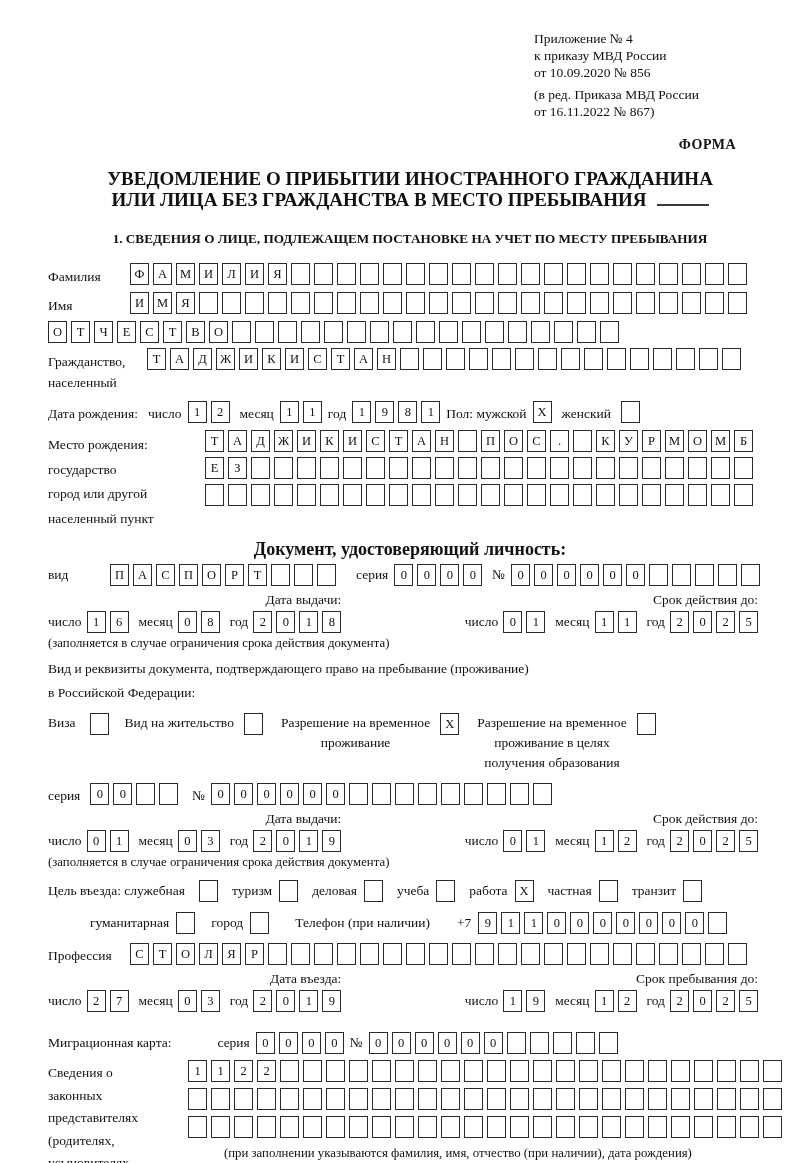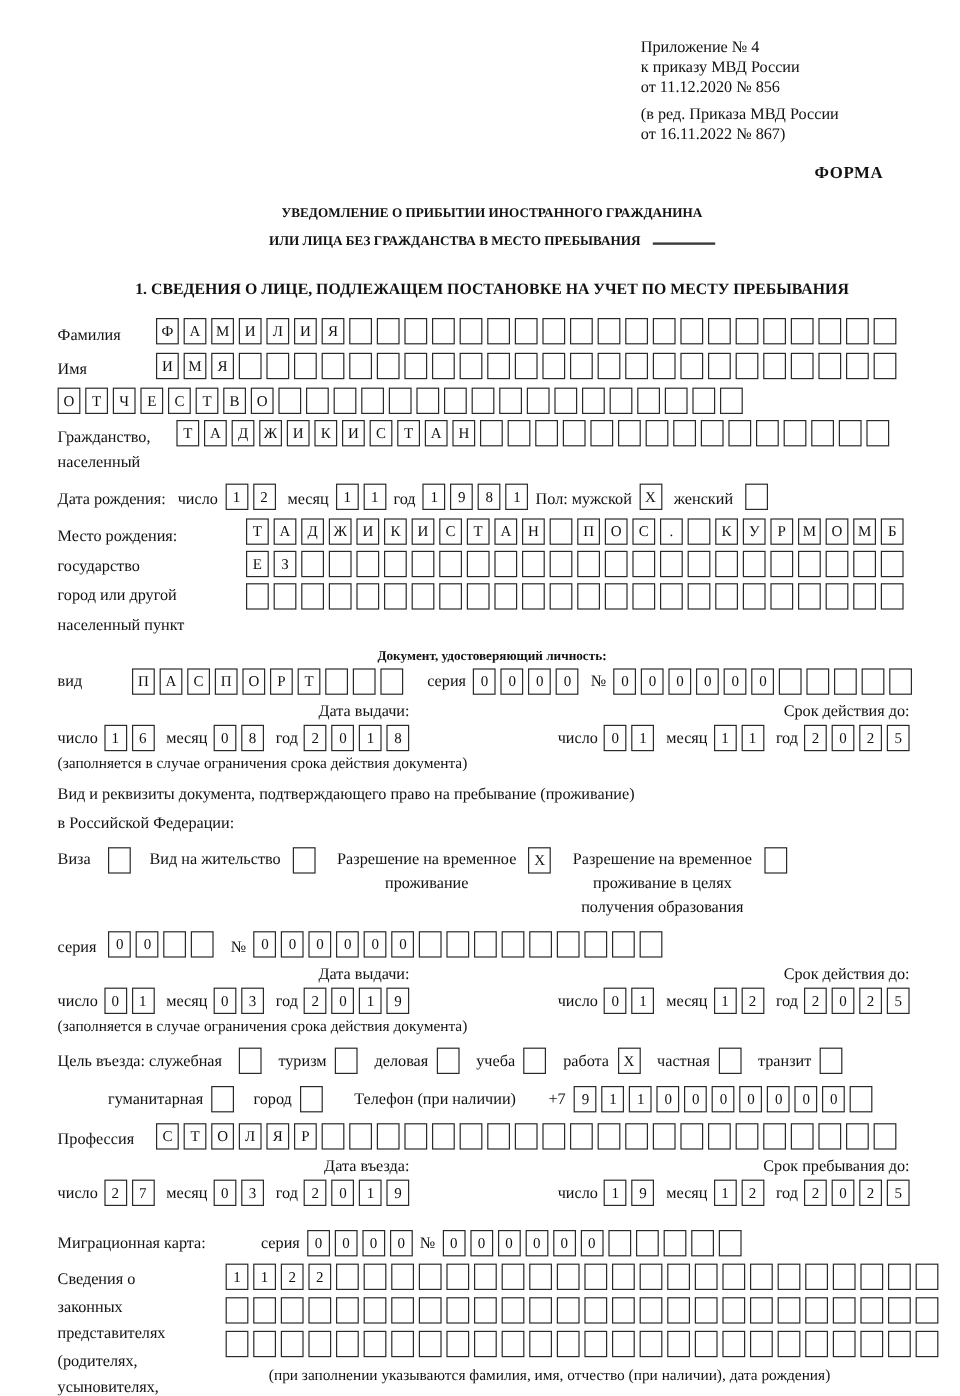--- a/index.html
+++ b/index.html
@@ -9,40 +9,40 @@
     font-size:13.5px;color:#111;
   }
   .content{padding:30px 28px 0 48px;position:relative;}
 
   
   .appendix{width:232px;margin-left:auto;margin-right:6px;line-height:17px;}
   .appendix .gap{height:5px;}
   .forma{font-weight:bold;text-align:right;margin:17px 36px 0 0;font-size:14px;letter-spacing:.5px;}
 
   
-  .title{margin-top:15px;text-align:center;font-weight:bold;font-size:11px;line-height:21px;}
+  .title{margin-top:15px;text-align:center;font-weight:bold;font-size:19px;line-height:21px;}
   .title-underline{display:inline-block;width:52px;border-bottom:2.5px solid #3a3a3a;margin-left:10px;height:13px;}
   .sec-heading{margin-top:21px;text-align:center;font-weight:bold;font-size:13.2px;}
 
   
   .frow{display:flex;align-items:flex-start;margin-top:5px;}
   .flabel{flex:none;padding-top:3px;line-height:21px;}
   .cells{display:inline-flex;gap:4px;flex:none;}
   .cell{
     box-sizing:border-box;width:19px;height:22px;flex:none;
     border:1.6px solid #2a2a2a;background:#fff;
     display:inline-flex;align-items:center;justify-content:center;
     font-size:12.5px;
   }
   .w82{width:82px;} .w125{width:125px;} .w99{width:99px;} .w157{width:157px;}
   .inline-label{padding-top:3px;flex:none;}
   .ml6{margin-left:6px;} .ml10{margin-left:10px;} .ml14{margin-left:14px;} .ml20{margin-left:20px;}
 
   .stack > .cells{display:flex;margin-bottom:5px;}
-  .doc-heading{text-align:center;font-weight:bold;margin-top:8px;font-size:11px;}
+  .doc-heading{text-align:center;font-weight:bold;margin-top:8px;font-size:18px;}
 
   
   .dates{display:flex;margin-top:6px;}
   .dgroup{display:inline-block;}
   .dgroup .dhead{text-align:right;margin-bottom:3px;}
   .dline{display:flex;align-items:center;}
   .dline .dlab{padding-top:0;margin:0 5px 0 10px;}
   .dline .dlab:first-child{margin-left:0;}
   .dgroup.right{margin-left:auto;margin-right:14px;}
   .fill-note{text-align:left;margin:3px 4px 0 0;font-size:12.8px;}
@@ -64,21 +64,21 @@
   .reps .stack .cells{margin-bottom:6px;}
 </style>
 </head>
 <body>
 
 <div class="content">
 
   <div class="appendix">
     <div>Приложение № 4</div>
     <div>к приказу МВД России</div>
-    <div>от 11.12.2020 № 856</div>
+    <div>от 10.09.2020 № 856</div>
     <div class="gap"></div>
     <div>(в ред. Приказа МВД России</div>
     <div>от 16.11.2022 № 867)</div>
   </div>
 
   <div class="forma">ФОРМА</div>
 
   <div class="title">
     <div>УВЕДОМЛЕНИЕ О ПРИБЫТИИ ИНОСТРАННОГО ГРАЖДАНИНА</div>
     <div><span>ИЛИ ЛИЦА БЕЗ ГРАЖДАНСТВА В МЕСТО ПРЕБЫВАНИЯ</span><span class="title-underline"></span></div>

